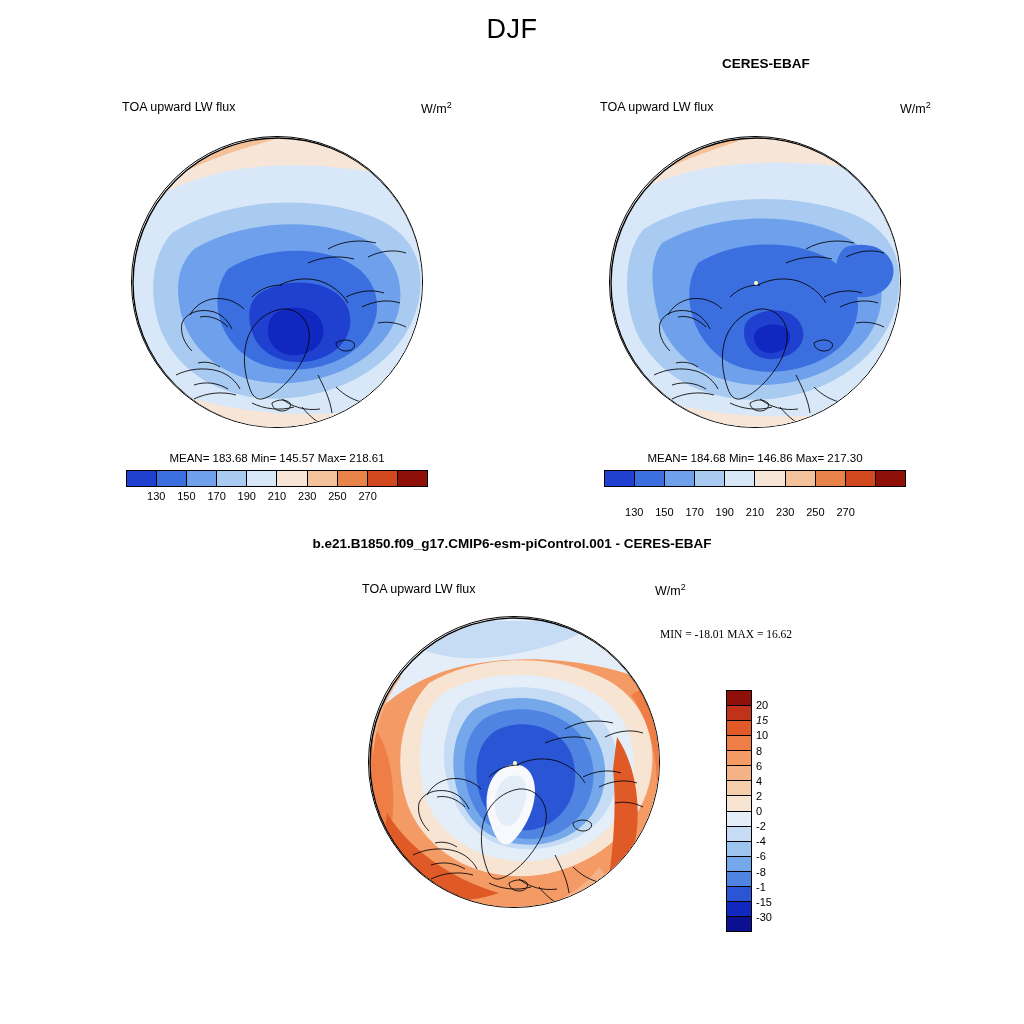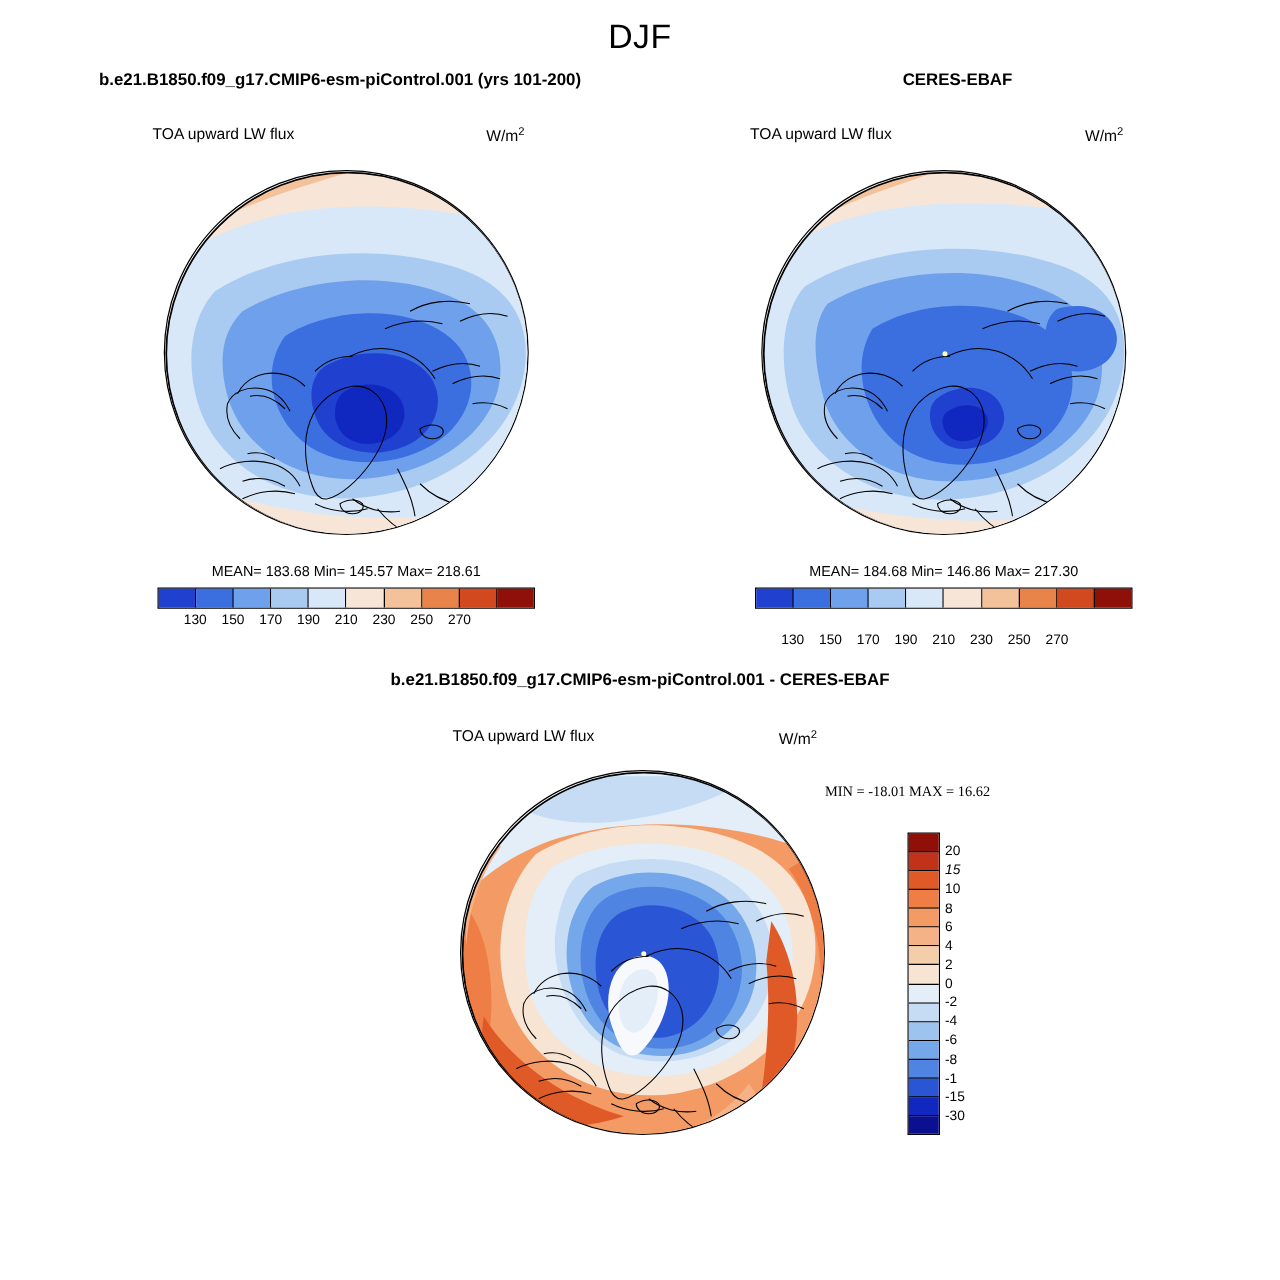--- a/index.html
+++ b/index.html
@@ -37,20 +37,21 @@
     font-weight: bold;
     text-align: center;
   }
   .var-label {
     font-size: 12.5px;
     font-weight: 400;
   }
   .unit-label {
     font-size: 12.5px;
     font-weight: 400;
+    margin-left: 32px;
   }
   .stat-label {
     font-size: 11.5px;
     text-align: center;
     white-space: nowrap;
   }
 
   
   .globe {
     border-radius: 50%;
@@ -76,21 +77,21 @@
     font-size: 11px;
   }
   .cbar-ticks span {
     position: absolute;
     transform: translateX(-50%);
     top: 2px;
     white-space: nowrap;
   }
 
   
-  .vbar-wrap { position: absolute; }
+  .vbar-wrap { position: absolute; margin-top: 24px; }
   .vbar {
     border: 1px solid #000;
     box-sizing: border-box;
     width: 26px;
     display: flex;
     flex-direction: column;
   }
   .vbar .cell { flex: 1 1 0; width: 100%; border-bottom: 1px solid #000; box-sizing: border-box; }
   .vbar .cell:last-child { border-bottom: none; }
   .vbar-ticks { position: absolute; left: 30px; top: 0; height: 100%; width: 40px; }
@@ -103,21 +104,20 @@
 
   sup { font-size: 0.72em; vertical-align: super; }
 </style>
 </head>
 <body>
 
 <div class="page">
 
   <div class="abs" id="main-title">DJF</div>
 
-  <div class="abs panel-title" style="top:56px; left:12px; width:520px;">b.e21.B1850.f09_g17.CMIP6-esm-piControl.001 (yrs 101-200)</div>
 
   <div class="abs var-label" style="top:100px; left:122px;">TOA upward LW flux</div>
   <div class="abs unit-label" style="top:100px; left:389px;"><span>W/m</span><sup>2</sup></div>
 
   <div class="abs globe" style="top:136px; left:131px; width:292px; height:292px;">
     <svg width="292" height="292" viewBox="0 0 292 292">
       <defs>
         <clipPath id="clipA">
             <circle cx="146" cy="146" r="145"></circle>
           </clipPath>

